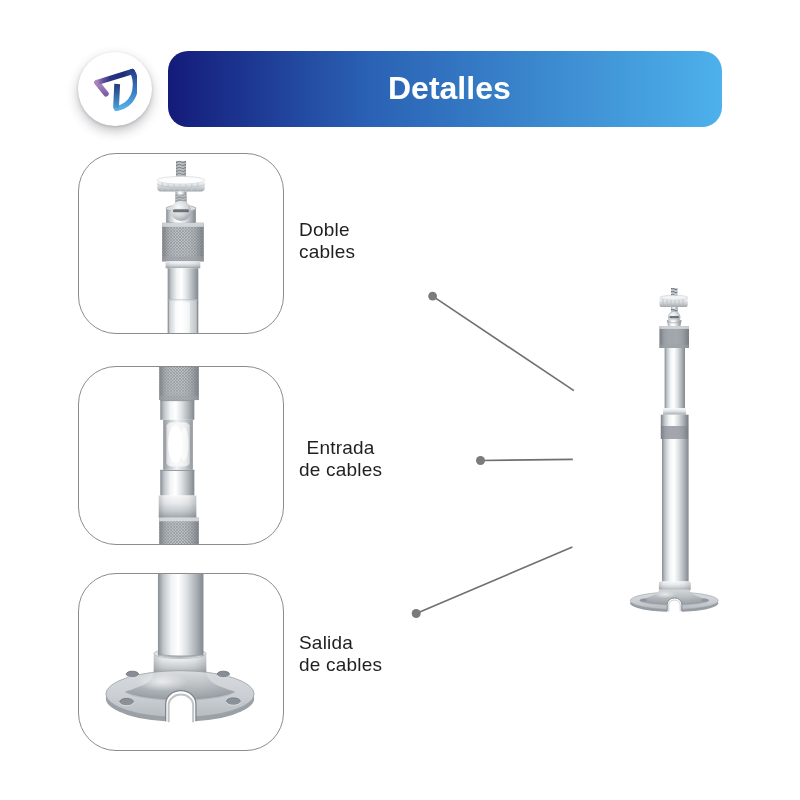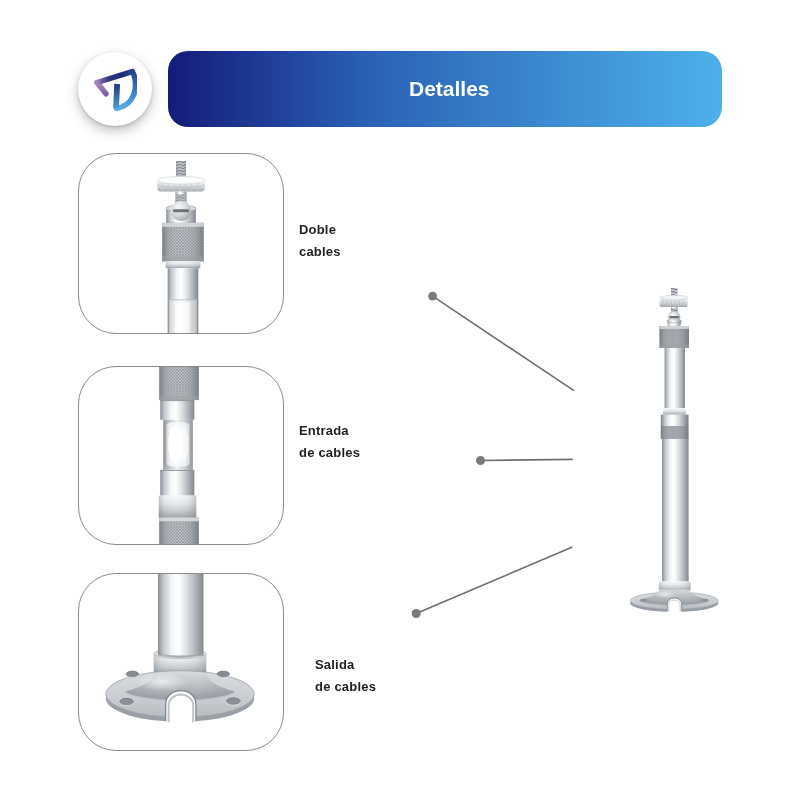--- a/index.html
+++ b/index.html
@@ -23,44 +23,44 @@
     border-radius:20px;
     background:linear-gradient(90deg,
       var(--banner-gradient-start,#141b7a) 0%,
       var(--banner-gradient-mid,#2a61b4) 36%,
       var(--banner-gradient-end,#4db1ea) 100%);
     display:flex;align-items:center;justify-content:center;
   }
   .banner-title{
     will-change:transform;
     color:var(--banner-text-color,#fff);
-    font-size:21px;font-weight:bold;letter-spacing:0;
+    font-size:32px;font-weight:bold;letter-spacing:0;
     padding-left:8px;padding-bottom:1px;
   }
 
   
   .card{
     position:absolute;left:78px;width:206px;background:#fff;
     border:1.5px solid var(--card-border-color,#8c8c8c);
     border-radius:38px;box-sizing:border-box;overflow:hidden;
   }
   .card svg{position:absolute;left:0;top:0;width:100%;height:100%;}
   .card1{top:153px;height:181px;}
   .card2{top:366px;height:179px;}
   .card3{top:573px;height:178px;}
 
   .feature-label{
     position:absolute;left:299px;will-change:transform;
-    font-size:13px;line-height:22px;font-weight:bold;
+    font-size:19px;line-height:22px;font-weight:normal;
     color:var(--label-color,#1f1f1f);letter-spacing:.2px;
     white-space:nowrap;
   }
   .label1{top:219px;}
-  .label2{top:420px;}
-  .label3{top:654px;margin-left:16px;}
+  .label2{top:437px;text-align:center;}
+  .label3{top:632px;}
 
   
   .callout-lines{position:absolute;left:0;top:0;width:800px;height:800px;}
   .product-svg{position:absolute;left:613px;top:284px;width:123px;height:334px;}
 </style>
 </head>
 <body>
 
 <svg width="0" height="0" style="position:absolute" aria-hidden="true">
   <defs>

